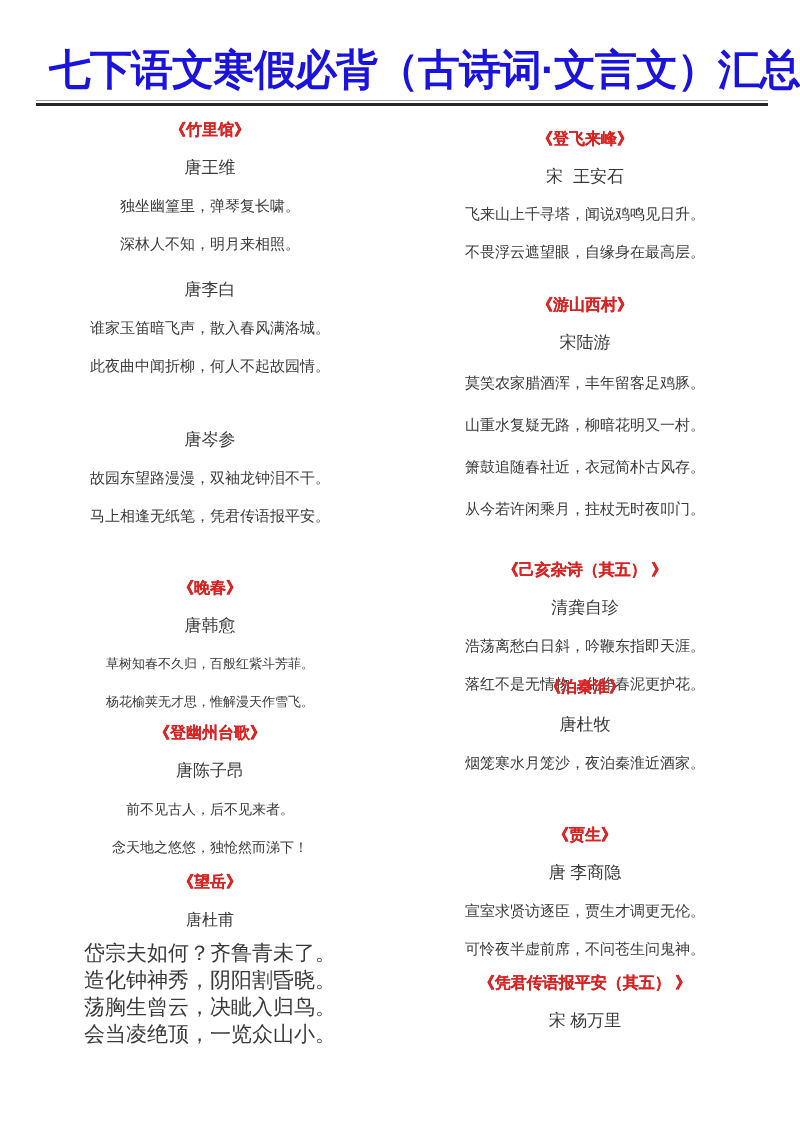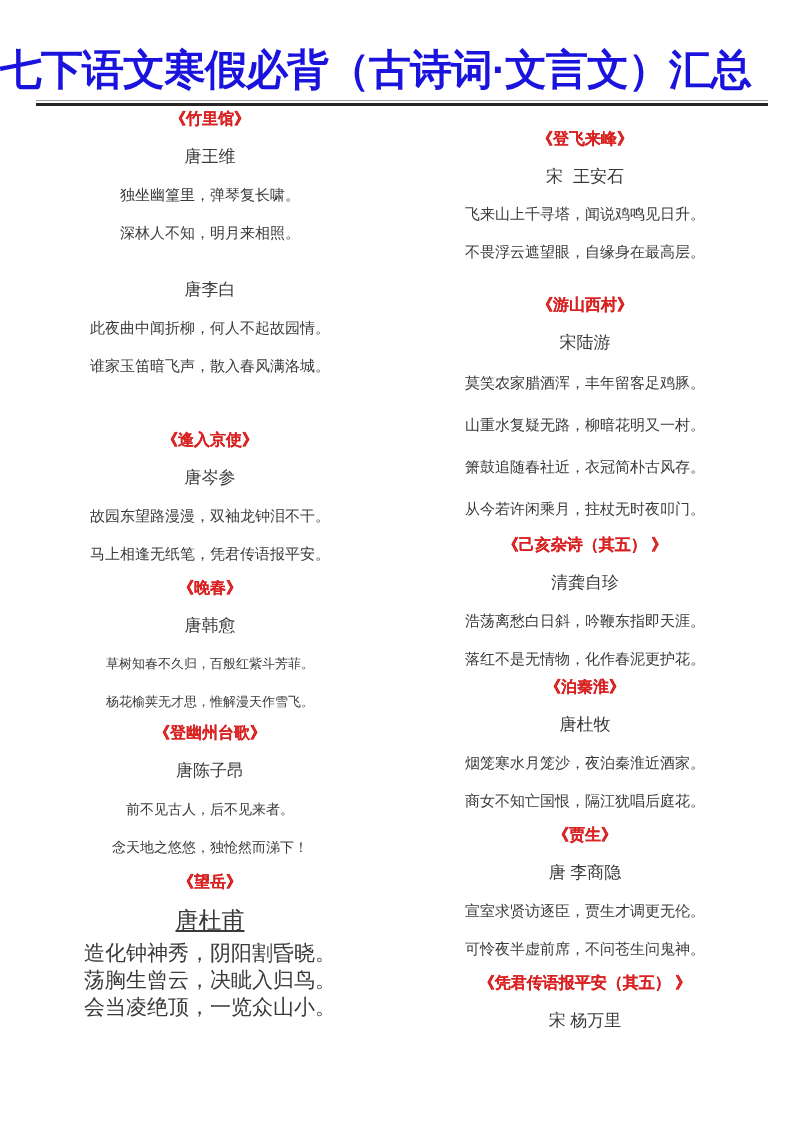--- a/index.html
+++ b/index.html
@@ -10,21 +10,21 @@
     overflow: hidden;
     font-family: "Liberation Sans", "DejaVu Sans", sans-serif;
   }
   .page { position: absolute; inset: 0; }
 
   
   .doc-title {
     position: absolute;
     top: 42px; left: 0; right: 0;
     margin: 0;
-    text-align: left;
+    text-align: right;
     font-size: 42px;
     font-weight: bold;
     letter-spacing: -1px;
     color: #1a12dd;
     white-space: nowrap;
   }
   .title-rule {
     position: absolute;
     top: 100px; left: 36px; right: 32px;
     height: 2px;
@@ -47,64 +47,63 @@
   .heading {
     color: #d92222;
     font-weight: bold;
     font-size: 16px;
     text-shadow: 0 0 0.4px #d92222;
   }
   .author { font-size: 17px; }
   .line   { font-size: 15px; }
 
   
-  .lp1 { top: 100px; }
+  .lp1 { top: 111px; }
   .lp2 { top: 271px; }
   .lp3 { top: 421px; }
   .lp4 { top: 569px; }
   .lp5 { top: 714px; }
   .lp6 { top: 863px; }
   
   .rp1 { top: 121px; font-family: Liberation Mono, monospace; }
   .rp2 { top: 286px; }
-  .rp3 { top: 526px; }
+  .rp3 { top: 551px; }
   .rp4 { top: 668px; }
   .rp5 { top: 816px; }
   .rp6 { top: 964px; }
 
   
   .lp4 .line { font-size: 13px; }                       
   .lp5 .line { font-size: 14px; }                       
   .lp6 .line { font-size: 21px; height: 27px; line-height: 27px; } 
-  .lp6 .author { font-size: 23px; text-decoration: underline; }
+  .lp6 .author { font-size: 16px; }
   .rp2 .line { height: 42px; line-height: 42px; }       
 </style>
 </head>
 <body>
 
 <div class="page">
 
   <h1 class="doc-title">七下语文寒假必背（古诗词·文言文）汇总</h1>
   <div class="title-rule"></div>
 
   <section class="poem col-left lp1">
     <div class="row heading">《竹里馆》</div>
     <div class="row author">唐王维</div>
     <div class="row line">独坐幽篁里，弹琴复长啸。</div>
     <div class="row line">深林人不知，明月来相照。</div>
   </section>
 
   <section class="poem col-left lp2">
     <div class="row author">唐李白</div>
+    <div class="row line">谁家玉笛暗飞声，散入春风满洛城。</div>
     <div class="row line">此夜曲中闻折柳，何人不起故园情。</div>
-    <div class="row line">谁家玉笛暗飞声，散入春风满洛城。</div>
   </section>
 
   <section class="poem col-left lp3">
-    <div class="row heading">《逢入京使》</div>
     <div class="row author">唐岑参</div>
     <div class="row line">故园东望路漫漫，双袖龙钟泪不干。</div>
     <div class="row line">马上相逢无纸笔，凭君传语报平安。</div>
   </section>
 
   <section class="poem col-left lp4">
     <div class="row heading">《晚春》</div>
     <div class="row author">唐韩愈</div>
     <div class="row line">草树知春不久归，百般红紫斗芳菲。</div>
     <div class="row line">杨花榆荚无才思，惟解漫天作雪飞。</div>
@@ -113,20 +112,21 @@
   <section class="poem col-left lp5">
     <div class="row heading">《登幽州台歌》</div>
     <div class="row author">唐陈子昂</div>
     <div class="row line">前不见古人，后不见来者。</div>
     <div class="row line">念天地之悠悠，独怆然而涕下！</div>
   </section>
 
   <section class="poem col-left lp6">
     <div class="row heading">《望岳》</div>
     <div class="row author">唐杜甫</div>
+    <div class="row line">岱宗夫如何？齐鲁青未了。</div>
     <div class="row line">造化钟神秀，阴阳割昏晓。</div>
     <div class="row line">荡胸生曾云，决眦入归鸟。</div>
     <div class="row line">会当凌绝顶，一览众山小。</div>
   </section>
 
   <section class="poem col-right rp1">
     <div class="row heading">《登飞来峰》</div>
     <div class="row author">宋 王安石</div>
     <div class="row line">飞来山上千寻塔，闻说鸡鸣见日升。</div>
     <div class="row line">不畏浮云遮望眼，自缘身在最高层。</div>
@@ -145,21 +145,20 @@
     <div class="row heading">《己亥杂诗（其五） 》</div>
     <div class="row author">清龚自珍</div>
     <div class="row line">浩荡离愁白日斜，吟鞭东指即天涯。</div>
     <div class="row line">落红不是无情物，化作春泥更护花。</div>
   </section>
 
   <section class="poem col-right rp4">
     <div class="row heading">《泊秦淮》</div>
     <div class="row author">唐杜牧</div>
     <div class="row line">烟笼寒水月笼沙，夜泊秦淮近酒家。</div>
-    <div class="row line">商女不知亡国恨，隔江犹唱后庭花。</div>
   </section>
 
   <section class="poem col-right rp5">
     <div class="row heading">《贾生》</div>
     <div class="row author">唐 李商隐</div>
     <div class="row line">宣室求贤访逐臣，贾生才调更无伦。</div>
     <div class="row line">可怜夜半虚前席，不问苍生问鬼神。</div>
   </section>
 
   <section class="poem col-right rp6">

